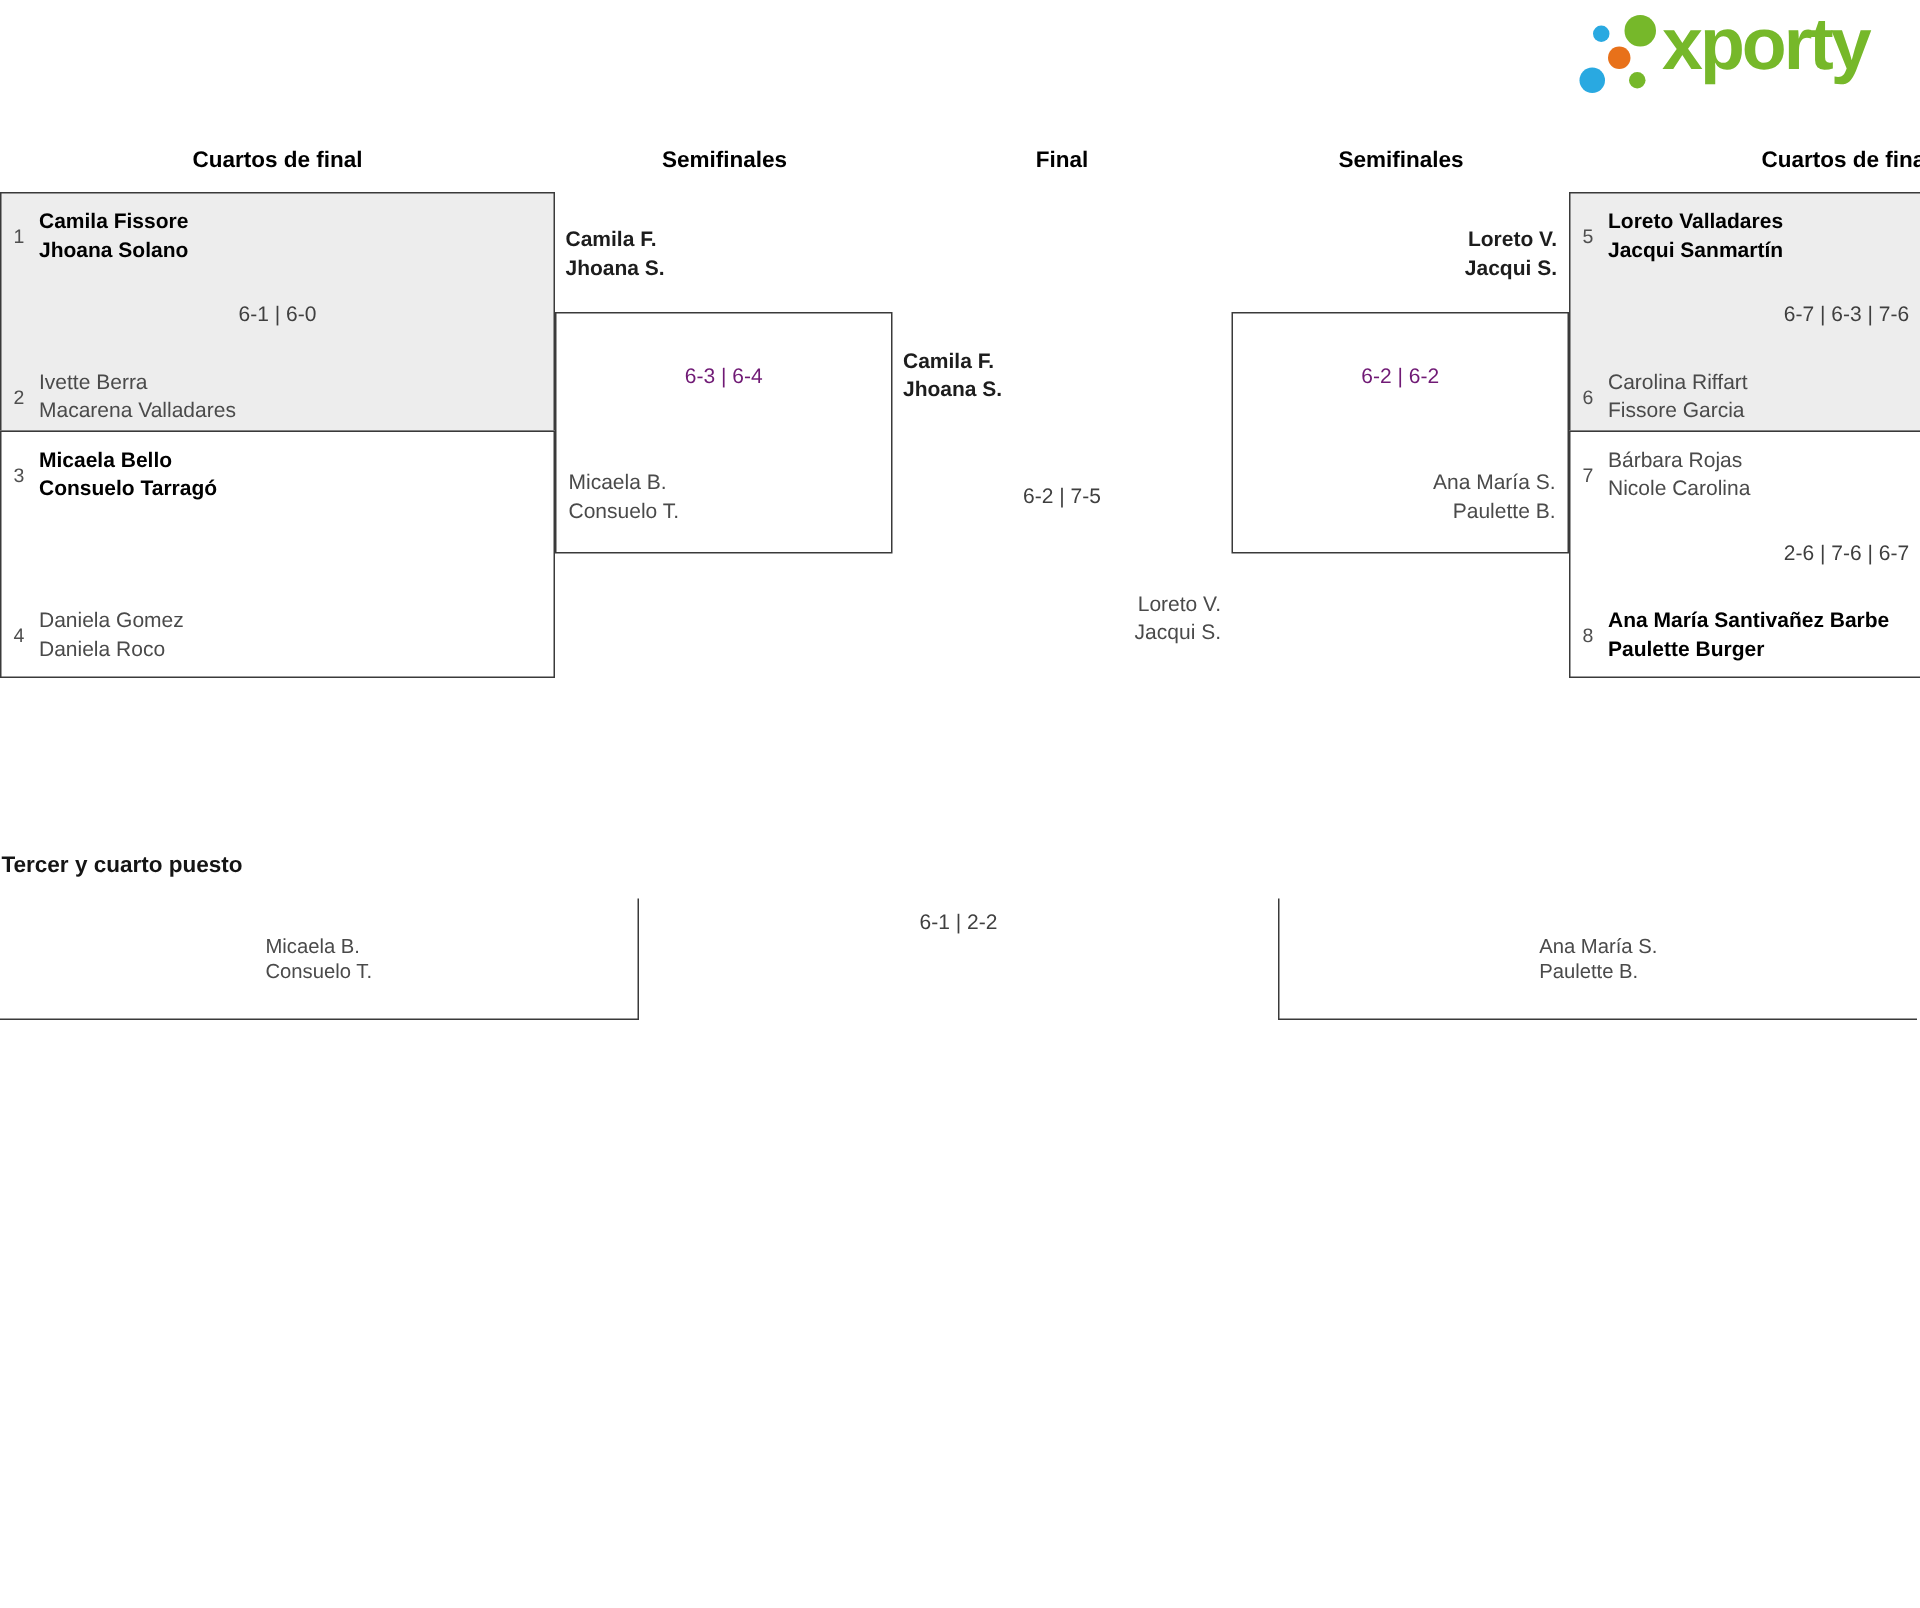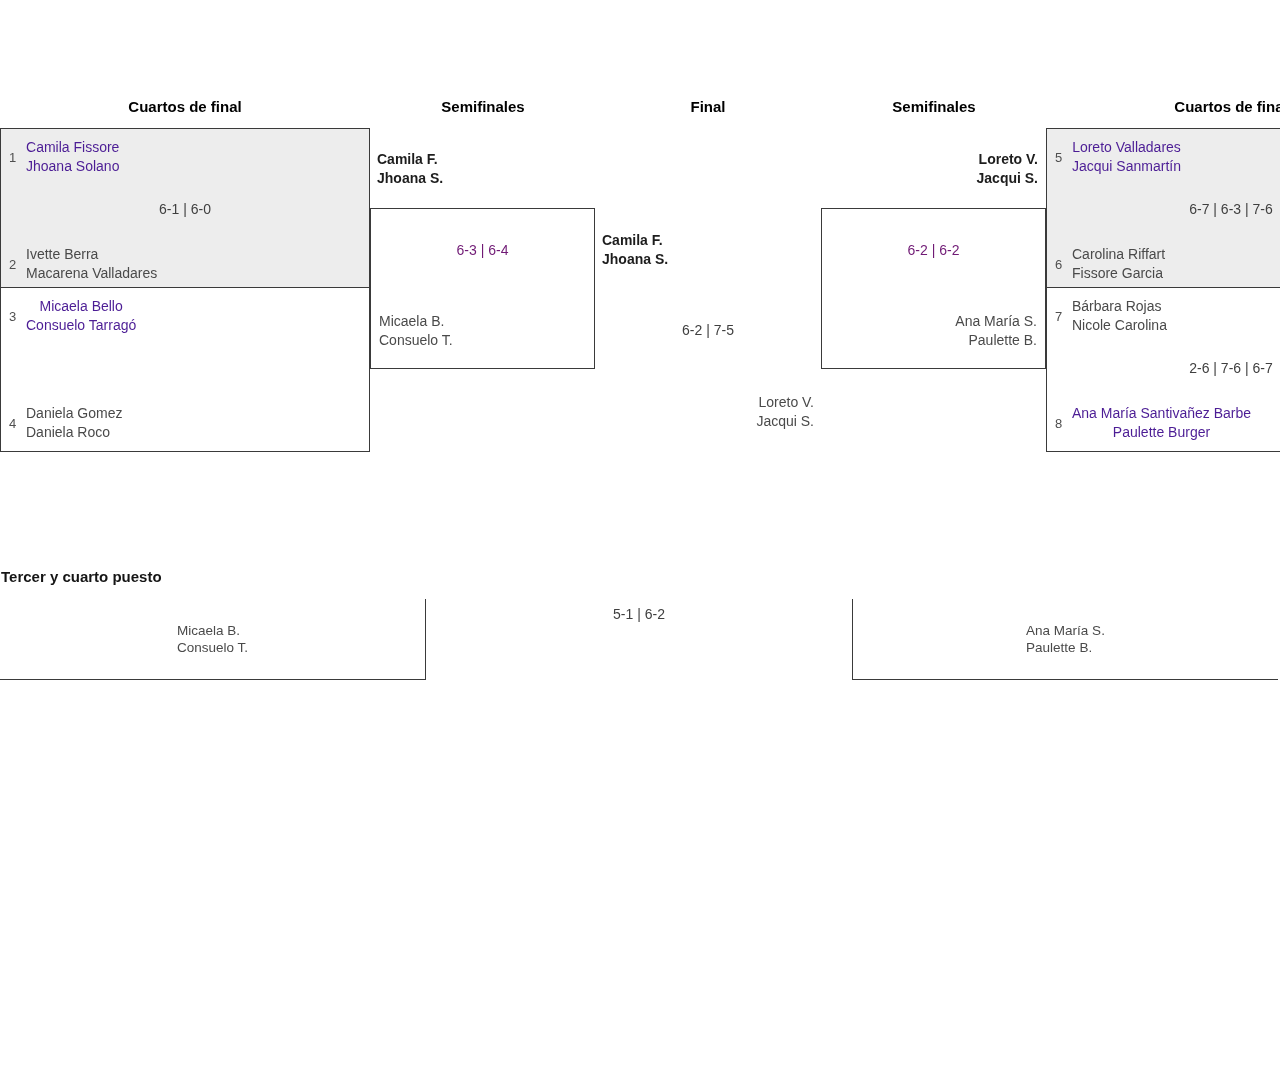--- a/index.html
+++ b/index.html
@@ -18,21 +18,21 @@
   .rh{position:absolute;top:98px;font-size:15px;font-weight:700;color:#000000;text-align:center;white-space:nowrap;}
 
   
   .qbox{position:absolute;width:370px;border:1px solid #3a3a3a;background:#fff;box-sizing:border-box;}
   .qbox.grey{background:#ededed;}
   .team{position:absolute;left:8px;display:flex;align-items:center;gap:9px;white-space:nowrap;}
   .team.t1{top:9px;}
   .team.t2{top:116px;}
   .seed{font-size:13px;color:#4f4f4f;min-width:8px;}
   .names{font-size:14px;line-height:19px;color:#4a4a4a;}
-  .names.winner{font-weight:400;color:#4c1d95;text-align:center;}
+  .names.winner{font-weight:700;color:#000000;}
   .qscore{position:absolute;left:0;right:0;top:72px;text-align:center;font-size:14px;color:#3f3f3f;}
 
   
   .sfbox{position:absolute;top:208px;width:225px;height:161px;border:1px solid #3a3a3a;background:#fff;box-sizing:border-box;}
   .sf-score{position:absolute;left:0;right:0;top:33px;text-align:center;font-size:14px;color:#701a75;}
   .sf-loser{position:absolute;left:8px;top:103px;font-size:14px;line-height:19px;color:#4a4a4a;white-space:nowrap;}
   .sf-loser.right{left:auto;right:8px;text-align:right;}
   .sf-winner-label{position:absolute;top:150px;font-size:14px;line-height:19px;font-weight:700;color:#1d1d1d;white-space:nowrap;}
 
   
@@ -47,20 +47,28 @@
   .tpbox.right{left:852px;border-left:1px solid #3a3a3a;border-bottom:1px solid #3a3a3a;}
   .tp-names{margin-top:23px;font-size:13.5px;line-height:17px;color:#4a4a4a;text-align:left;white-space:nowrap;}
   .tp-score{position:absolute;left:426px;width:426px;top:606px;text-align:center;font-size:14px;color:#3f3f3f;}
 </style>
 </head>
 <body>
 
 <div class="page">
 
 
+  <div class="logo">
+    <span class="dot" style="left:12px;top:17px;width:11px;height:11px;background:#29a9e1;"></span>
+    <span class="dot" style="left:33px;top:10px;width:21px;height:21px;background:#76b82a;"></span>
+    <span class="dot" style="left:22px;top:31px;width:15px;height:15px;background:#e8711a;"></span>
+    <span class="dot" style="left:3px;top:45px;width:17px;height:17px;background:#29a9e1;"></span>
+    <span class="dot" style="left:36px;top:48px;width:11px;height:11px;background:#76b82a;"></span>
+    <span class="logo-text" style="color:#76b82a;">xporty</span>
+  </div>
 
   <div class="rh" style="left:0;width:370px;">Cuartos de final</div>
   <div class="rh" style="left:370px;width:226px;">Semifinales</div>
   <div class="rh" style="left:595px;width:226px;">Final</div>
   <div class="rh" style="left:821px;width:226px;">Semifinales</div>
   <div class="rh" style="left:1046px;width:370px;">Cuartos de final</div>
 
   <div class="qbox grey" style="left:0;top:128px;height:160px;">
     <div class="team t1">
       <span class="seed">1</span>
@@ -170,21 +178,21 @@
 
   <div class="tp-heading">Tercer y cuarto puesto</div>
 
   <div class="tpbox left">
     <div class="tp-names">
       <div>Micaela B.</div>
       <div>Consuelo T.</div>
     </div>
   </div>
 
-  <div class="tp-score">5-1 | 6-2</div>
+  <div class="tp-score">6-1 | 2-2</div>
 
   <div class="tpbox right">
     <div class="tp-names">
       <div>Ana María S.</div>
       <div>Paulette B.</div>
     </div>
   </div>
 
 </div>
 

